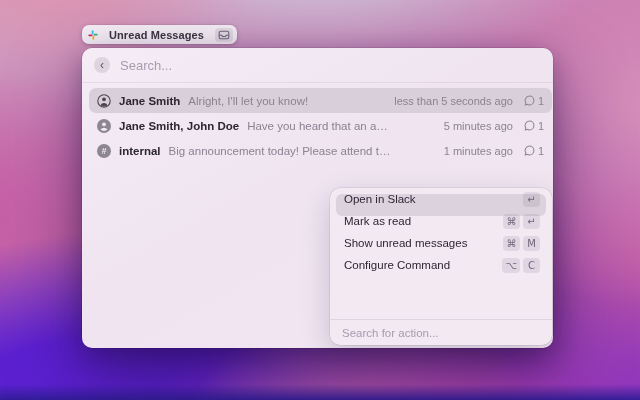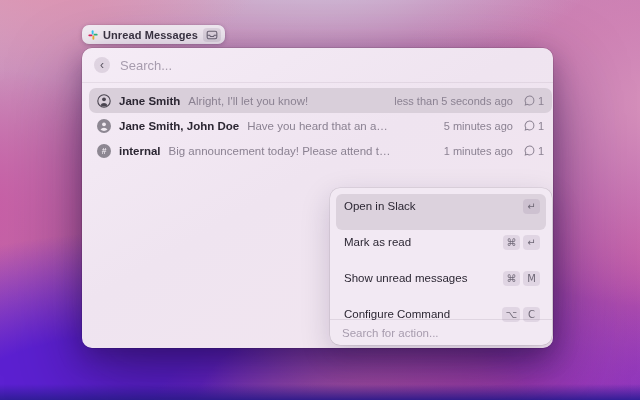--- a/index.html
+++ b/index.html
@@ -18,21 +18,21 @@
       radial-gradient(55% 45% at 8% -8%, #df92ae 0%, rgba(223,146,174,0) 60%),
       radial-gradient(65% 50% at 52% -12%, #cfcadf 0%, rgba(207,202,223,0) 65%),
       radial-gradient(70% 85% at 104% 26%, #d893bb 0%, rgba(216,147,187,0) 60%),
       radial-gradient(60% 60% at 106% 62%, #c4559f 0%, rgba(196,85,159,0) 62%),
       linear-gradient(160deg, #d1a3c4 0%, #c26cab 40%, #9c4ab8 72%, #6f2bc9 100%);
   }
 
   
   .pill{
     position:absolute; left:82px; top:25px; height:19px;
-    display:flex; align-items:center; gap:5px; padding:0 4px 0 6px;
+    display:flex; align-items:center; gap:11px; padding:0 4px 0 6px;
     background:rgba(246,241,247,.95); border-radius:7px;
     box-shadow:0 1px 4px rgba(40,20,60,.25), 0 0 0 .5px rgba(0,0,0,.06);
   }
   .pill-label{ font-size:11px; font-weight:700; color:#3b3542; letter-spacing:.1px; }
   .pill-badge{
     height:14px; padding:0 3px; border-radius:4px;
     background:rgba(110,90,120,.14); display:flex; align-items:center;
   }
 
   
@@ -77,21 +77,21 @@
   .row-count{ font-size:11px; color:#8b8292; }
 
   
   .actions{
     position:absolute; left:248px; top:140px; width:222px; height:157px;
     background:#f2e9f3; border-radius:10px;
     box-shadow:0 0 0 .5px rgba(0,0,0,.12), 0 10px 30px rgba(30,10,60,.18);
   }
   .actions-list{ padding:6px; }
   .action-row{
-    height:36px; display:flex; align-items:center;
+    height:22px; display:flex; align-items:center;
     padding:0 6px 12px 8px; border-radius:6px; font-size:11.5px; color:#2c2733;
   }
   .action-row.selected{ background:#dcd2dd; }
   .action-keys{ margin-left:auto; display:flex; gap:3px; }
   .key{
     min-width:17px; height:15px; padding:0 3px; border-radius:4px;
     background:rgba(110,85,120,.13); color:#6e6776;
     font:10px "DejaVu Sans",sans-serif; line-height:15px; text-align:center;
   }
   .actions-footer{

